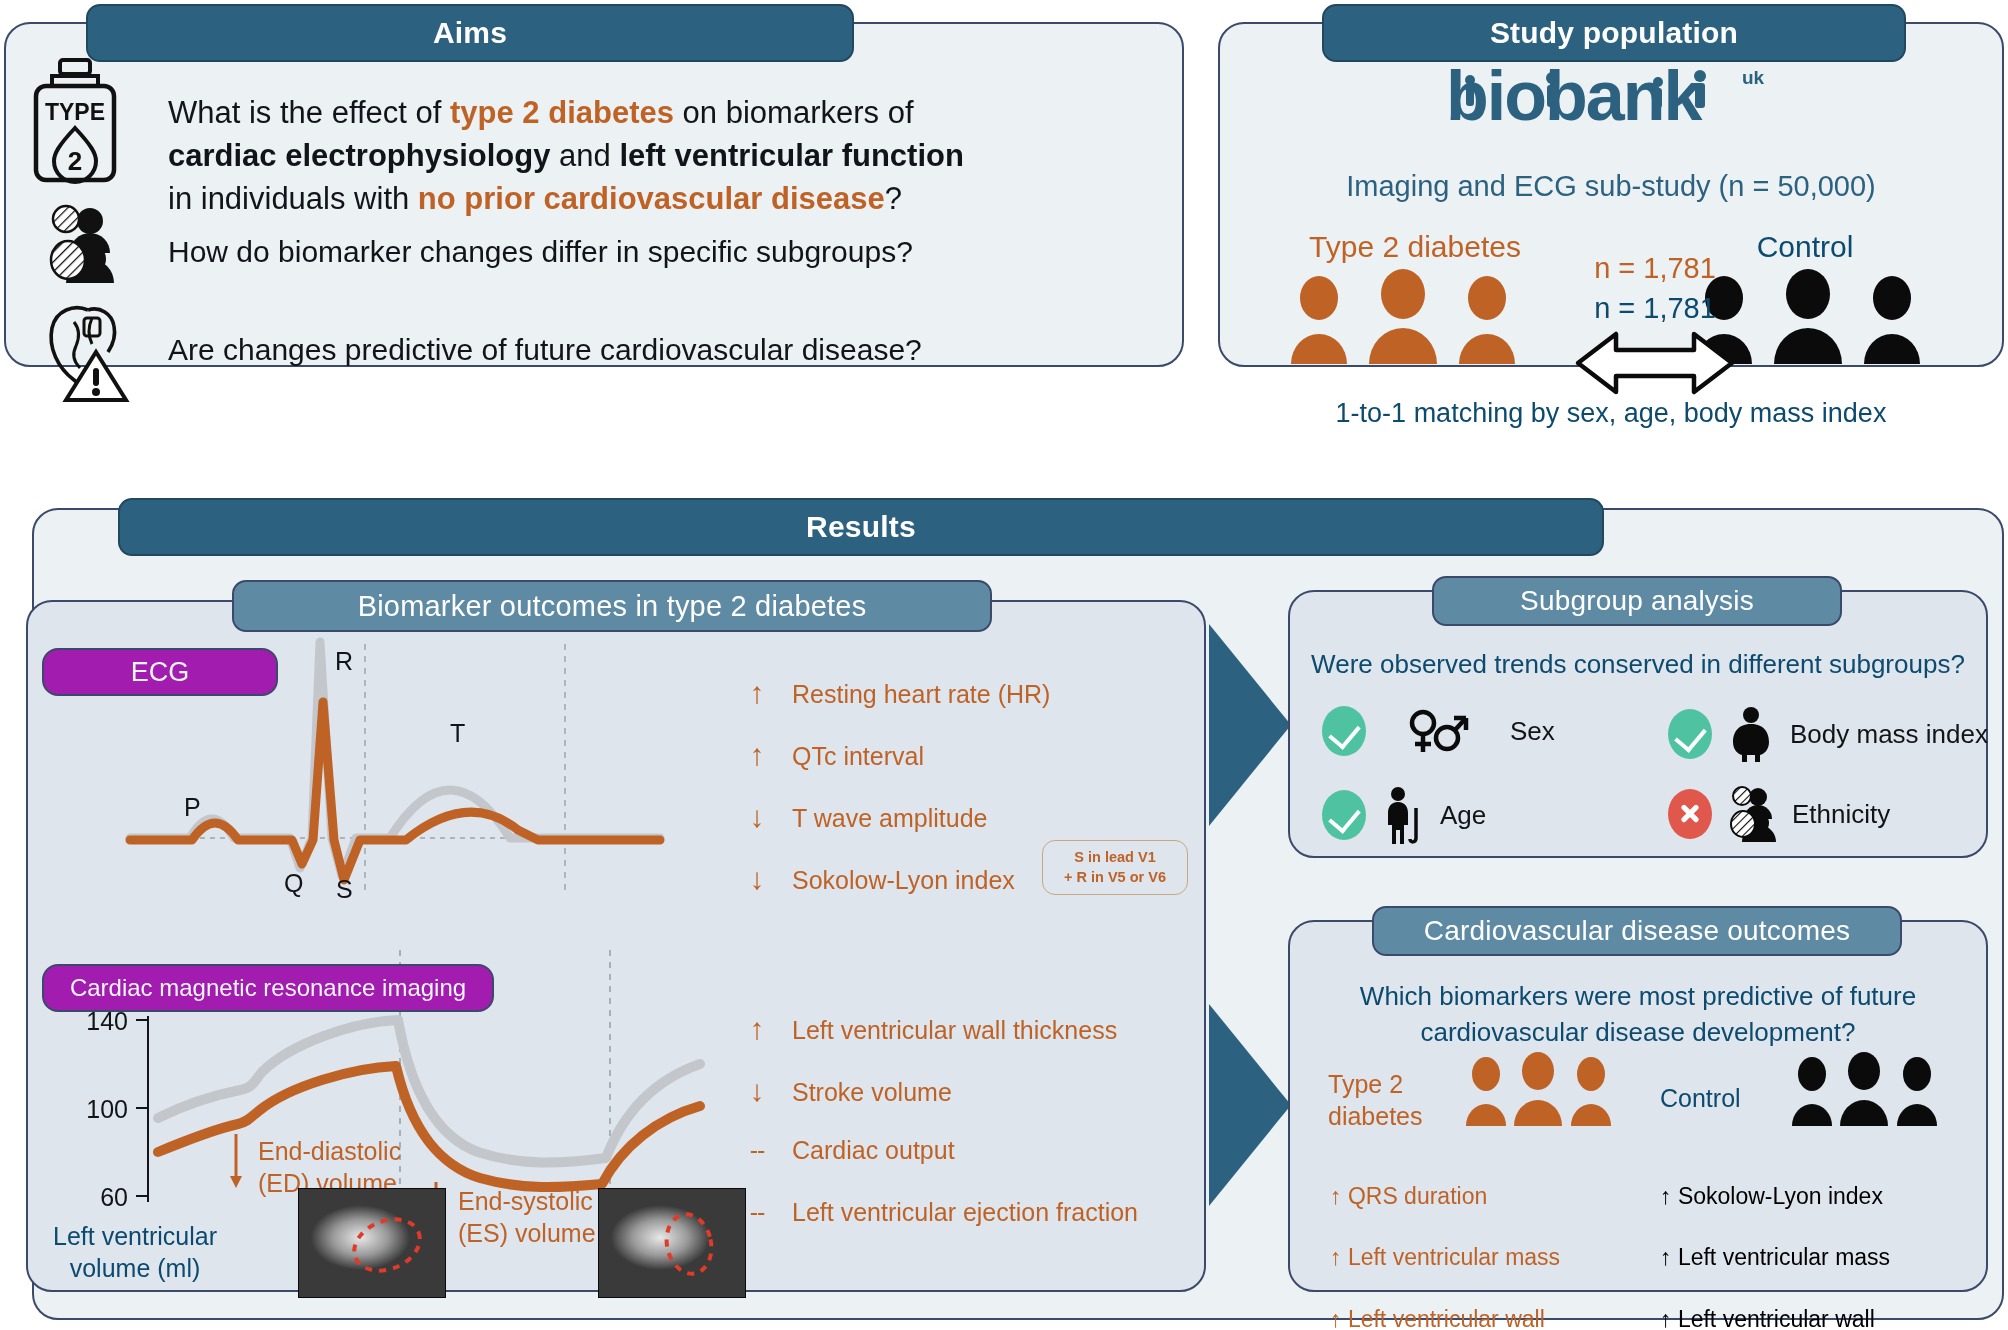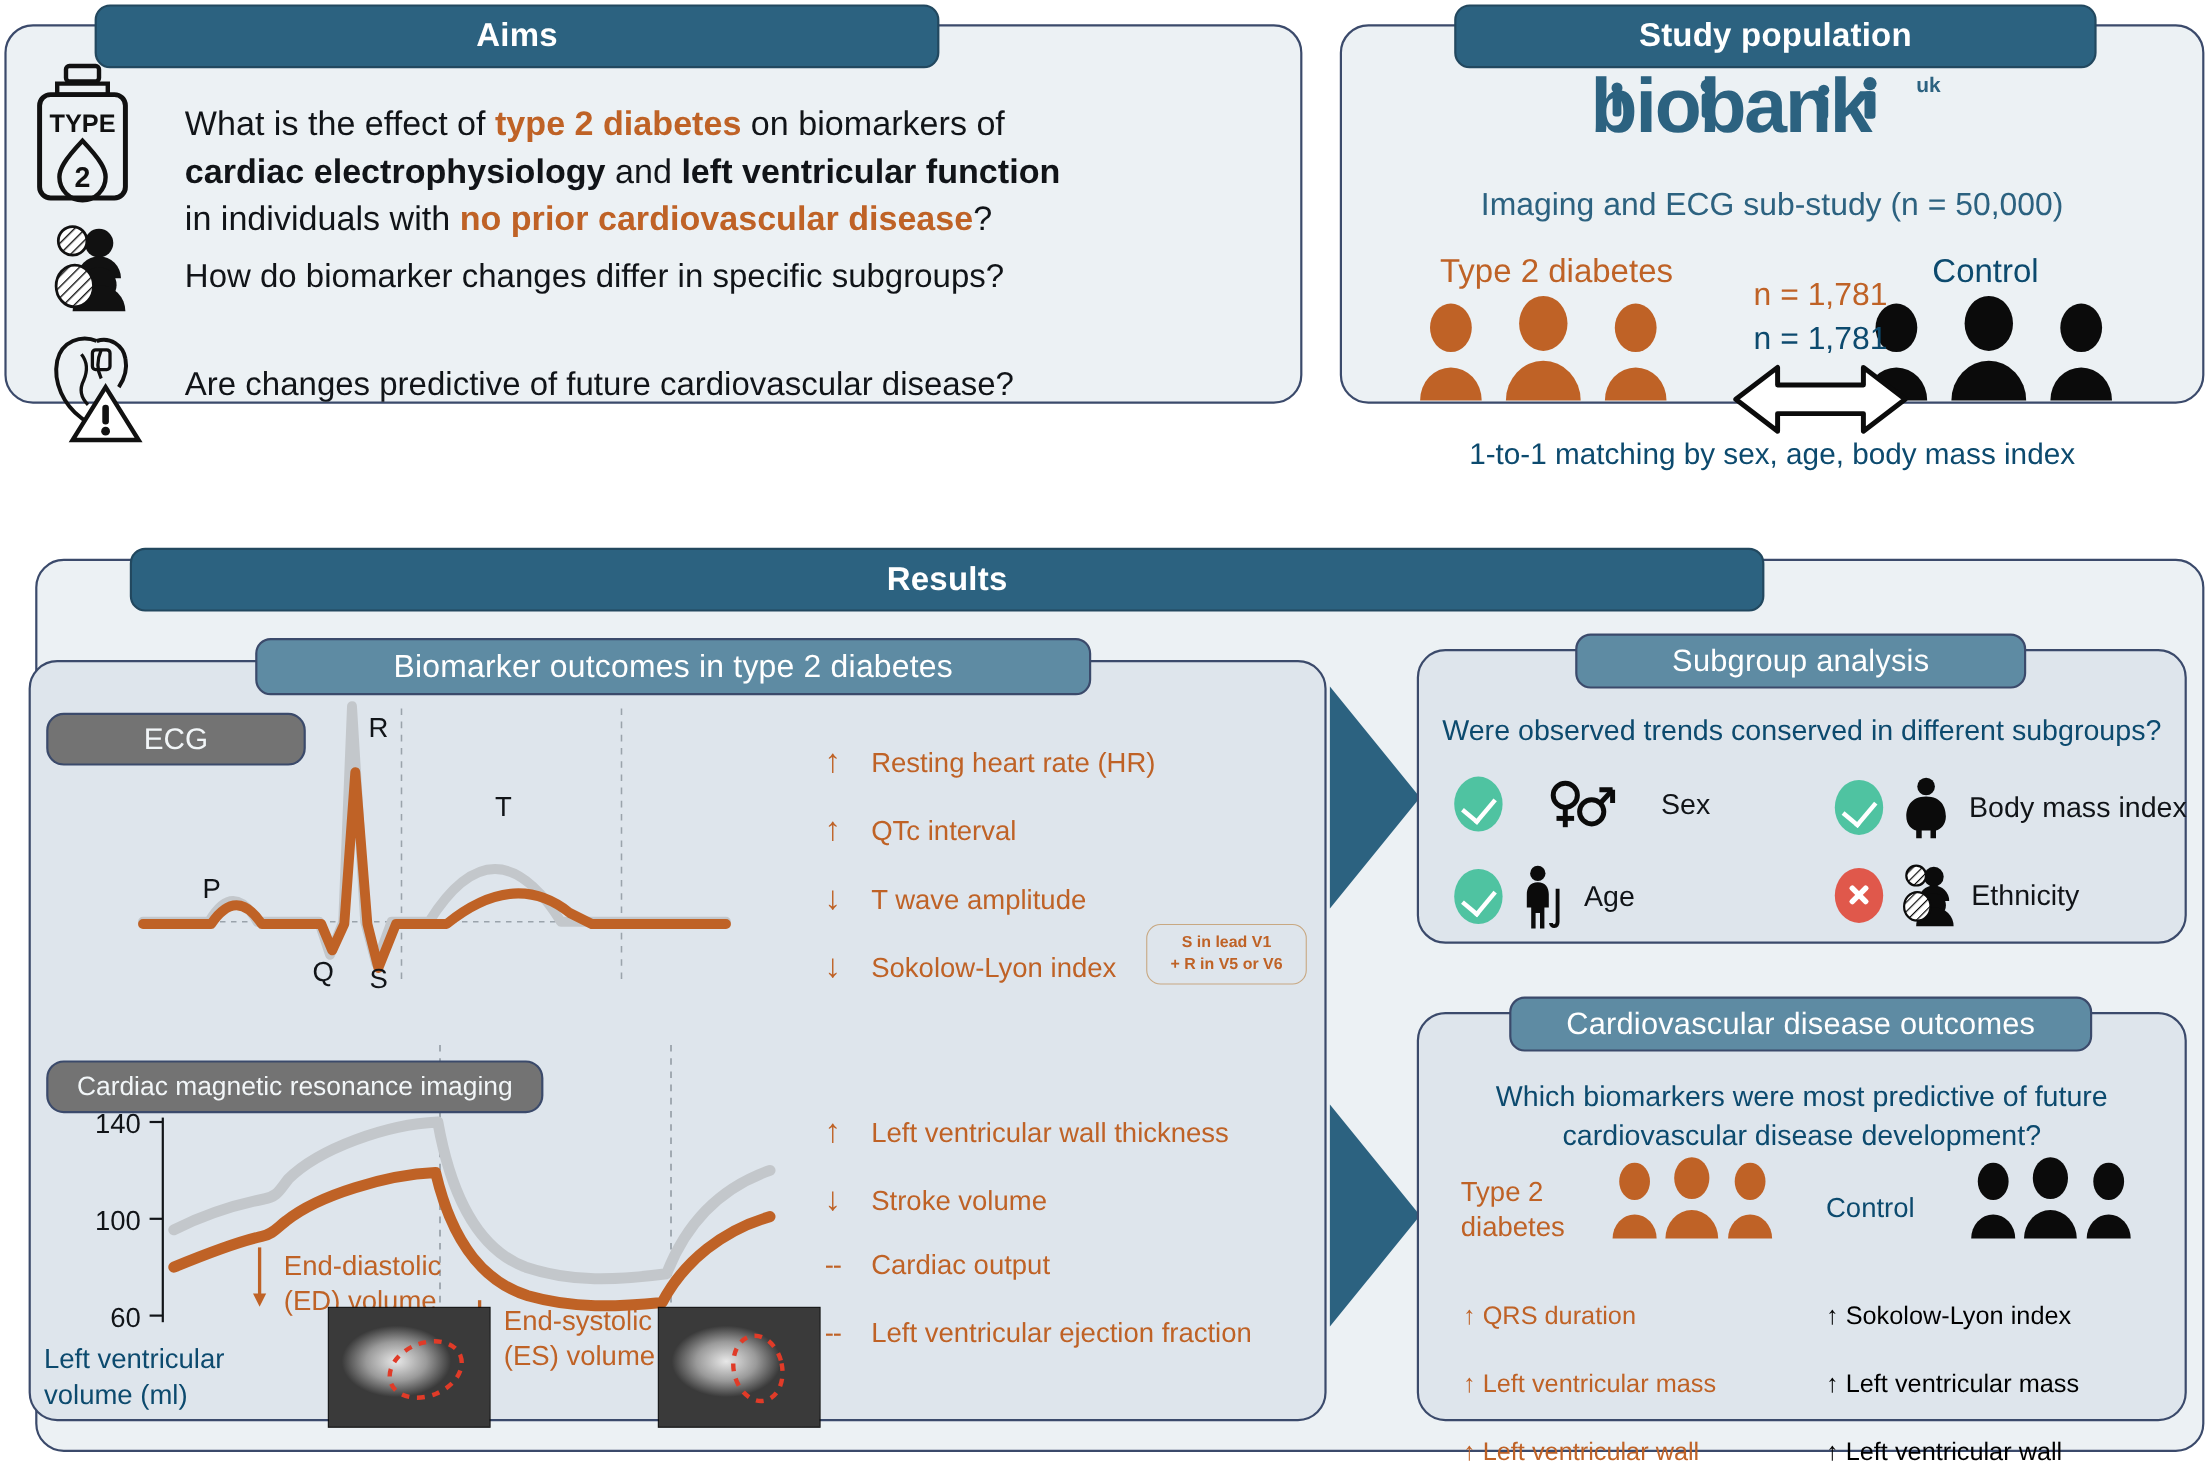--- a/index.html
+++ b/index.html
@@ -33,21 +33,21 @@
     letter-spacing: .2px;
     z-index: 6;
   }
   .banner.light {
     background: #5E8BA3;
     border-color: #3B4A6B;
     font-weight: normal;
   }
   .pill {
     position: absolute;
-    background: #737373;
+    background: #a21caf;
     border: 2px solid #3B4A6B;
     border-radius: 16px;
     color: #F2F6F8;
     display: flex; align-items: center; justify-content: center;
     z-index: 5;
   }
 
   
   .txt        { position: absolute; color: #0c4a6e; line-height: 1.28; }
   .orange     { color: #BF6226; }
@@ -342,21 +342,21 @@
   </div>
 
   <div class="txt orange" style="left:258px; top:1135px; font-size:25px;">
     <div>End-diastolic</div>
     <div>(ED) volume</div>
   </div>
   <div class="txt orange" style="left:458px; top:1185px; font-size:25px;">
     <div>End-systolic</div>
     <div>(ES) volume</div>
   </div>
-  <div class="txt" style="left:40px; top:1220px; width:190px; text-align:left; font-size:25px;">
+  <div class="txt" style="left:40px; top:1220px; width:190px; text-align:center; font-size:25px;">
     <div>Left ventricular</div>
     <div>volume (ml)</div>
   </div>
 
   <div class="mri" style="left:298px; top:1188px; width:148px; height:110px;">
     <svg width="148" height="110" viewBox="0 0 148 110" style="position:absolute;left:0;top:0;">
       <ellipse cx="88" cy="56" rx="34" ry="24" fill="none" stroke="#E03B28" stroke-width="4" stroke-dasharray="7 7" transform="rotate(-22 88 56)"></ellipse>
     </svg>
   </div>
   <div class="mri" style="left:598px; top:1188px; width:148px; height:110px;">

